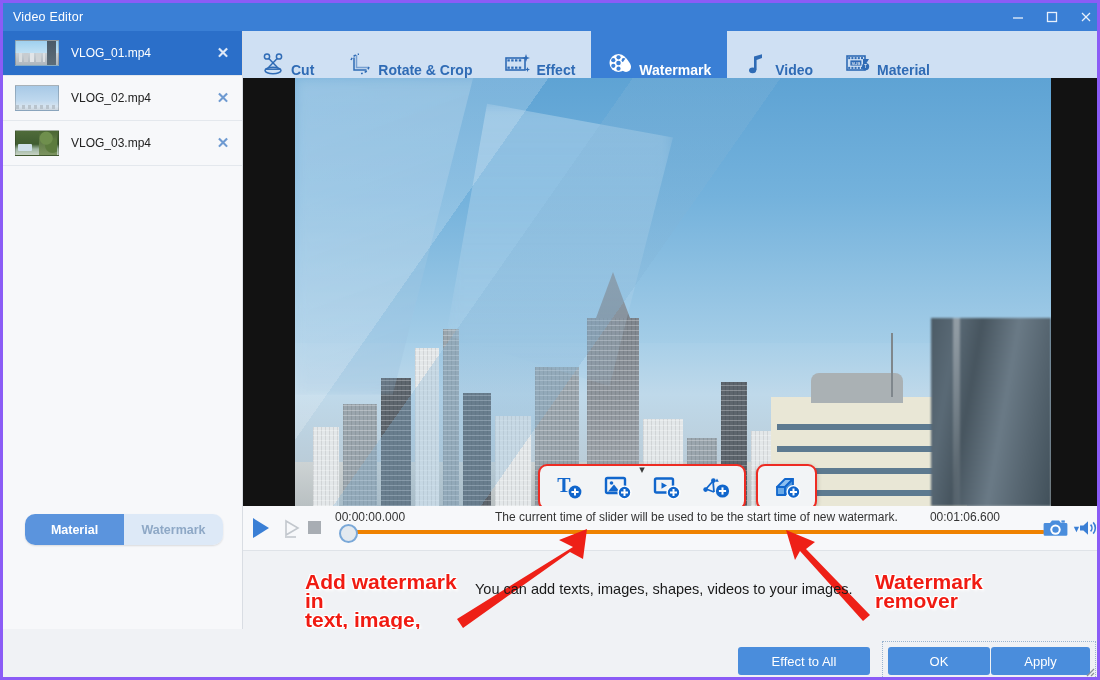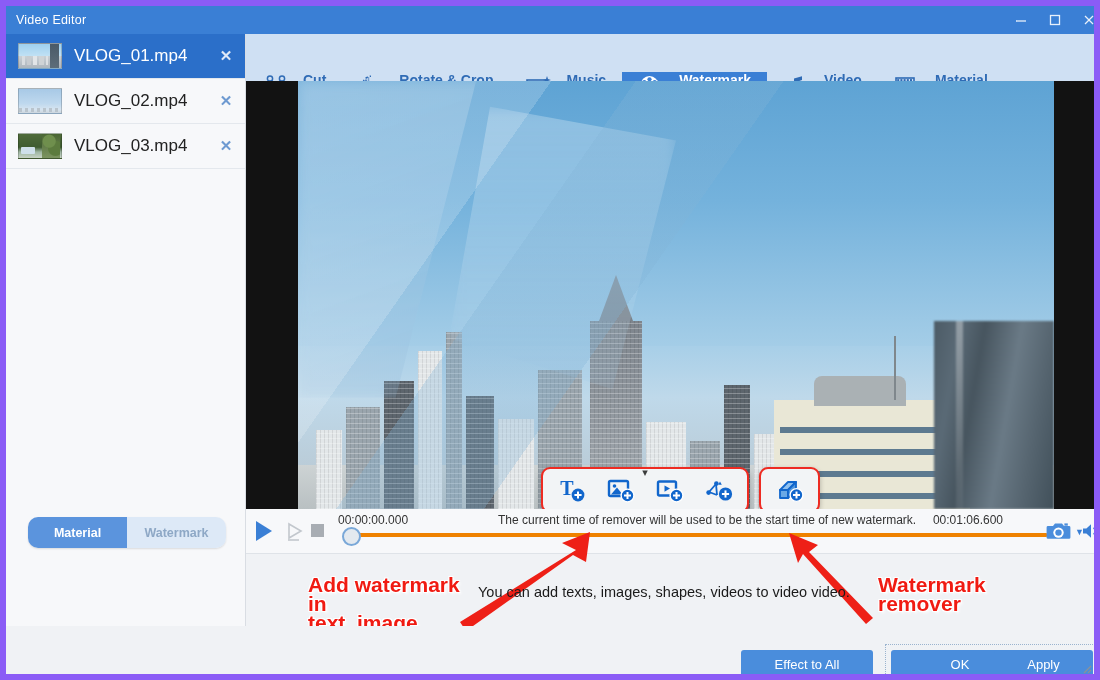--- a/index.html
+++ b/index.html
@@ -6,21 +6,21 @@
     margin: 0; padding: 0;
     width: 1100px; height: 680px;
     overflow: hidden;
     font-family: "Liberation Sans", sans-serif;
     background: #ffffff;
   }
   #app {
     position: relative;
     width: 1100px; height: 680px;
     background: #a16207;
-    border: 6px solid #8b5cf6;
+    border: 3px solid #8b5cf6;
     box-sizing: border-box;
     overflow: hidden;
   }
 
   
   .titlebar {
     position: absolute; top: 0; left: 0;
     width: 1100px; height: 28px;
     background: #3a7fd5;
     display: flex; align-items: center;
@@ -96,21 +96,21 @@
     background:#cfe0ea; border-radius:1px;
   }
   .thumb-green::after {
     content:""; position:absolute; right:1px; top:0; bottom:0; width:18px;
     background: radial-gradient(circle at 40% 30%, #6f8f4d 0 6px, transparent 7px),
                 radial-gradient(circle at 75% 60%, #5c7b3e 0 7px, transparent 8px),
                 linear-gradient(180deg,#4a6633,#7c9460);
   }
   .media-name {
     margin-left: 12px;
-    font-size: 17px;
+    font-size: 12px;
     color: #222;
     flex: 1 1 auto;
     white-space: nowrap;
   }
   .media-close {
     width: 22px; height: 22px;
     display:flex; align-items:center; justify-content:center;
     color:#6e9ad1; font-size:15px; font-weight:700;
     cursor: pointer;
     user-select:none;
@@ -137,24 +137,24 @@
 
   
   .tabbar {
     position: absolute; left: 240px; top: 28px;
     width: 860px; height: 47px;
     background: #cfe0f3;
     display: flex; align-items: stretch;
     box-sizing: border-box;
   }
   .tab {
-    display: flex; align-items: flex-start;
-    gap: 13px;
+    display: flex; align-items: flex-end;
+    gap: 4px;
     padding: 0 16px;
-    cursor: pointer; user-select:none;margin-top:38px;
+    cursor: pointer; user-select:none;
   }
   .tab .tab-label { color:#2f6bb5; font-size:14px; font-weight:bold; }
   .tab.active { background:#3a7fd5; }
   .tab.active .tab-label { color:#ffffff; }
   .tab .ic { width:28px; height:28px; display:flex; align-items:center; justify-content:center; }
 
   
   .preview {
     position: absolute; left: 240px; top: 75px;
     width: 860px; height: 428px;
@@ -352,21 +352,21 @@
   .btn {
     position:absolute; top:644px;
     height:28px; border-radius:3px;
     background:#4a8ddc; color:#fff;
     font-size:13px;
     display:flex; align-items:center; justify-content:center;
     cursor:pointer; user-select:none;
     border:none;
   }
   #btn-apply  { left:735px; width:132px; }
-  #btn-ok     { left:885px; width:102px;padding-left:18px; }
+  #btn-ok     { left:885px; width:102px; }
   #btn-cancel { left:988px; width:99px; }
   .ok-focus-ring {
     position:absolute; left:879px; top:638px; width:214px; height:40px;
     border:1px dotted #9bb4cf; box-sizing:border-box;
   }
   .resize-grip { position:absolute; right:2px; bottom:2px; width:12px; height:12px; }
 </style>
 </head>
 <body>
 
@@ -463,21 +463,21 @@
               <rect x="14.8" y="8.3" width="2.4" height="2.2"></rect>
             <rect x="3.4" y="15.6" width="2.4" height="2.2"></rect>
               <rect x="7.2" y="15.6" width="2.4" height="2.2"></rect>
             <rect x="11" y="15.6" width="2.4" height="2.2"></rect>
               <rect x="14.8" y="15.6" width="2.4" height="2.2"></rect>
           </g>
           <path d="M22 3 l1 3 3 1 -3 1 -1 3 -1 -3 -3 -1 3 -1z" fill="#2f6bb5"></path>
           <path d="M23.5 16 l.7 1.8 1.8 .7 -1.8 .7 -.7 1.8 -.7 -1.8 -1.8 -.7 1.8 -.7z" fill="#2f6bb5"></path>
         </svg>
       </span>
-      <span class="tab-label">Music</span>
+      <span class="tab-label">Effect</span>
     </div>
 
     <div class="tab active">
       <span class="ic">
         <svg width="28" height="26" viewBox="0 0 28 26">
           <circle cx="11.5" cy="12" r="9" fill="#ffffff"></circle>
           <g fill="#3a7fd5">
             <circle cx="11.5" cy="12" r="2.3"></circle>
             <circle cx="11.5" cy="6.3" r="2.1"></circle>
               <circle cx="11.5" cy="17.7" r="2.1"></circle>
@@ -666,21 +666,21 @@
     <div class="play-btn"></div>
     <div class="playback-btn">
       <svg width="22" height="22" viewBox="0 0 22 22">
         <path d="M4 3 L16 10 L4 17 Z" fill="none" stroke="#c2c7cd" stroke-width="1.6"></path>
         <line x1="3" y1="19" x2="14" y2="19" stroke="#c2c7cd" stroke-width="1.6"></line>
       </svg>
     </div>
     <div class="stop-btn"></div>
 
     <span class="time-left">00:00:00.000</span>
-    <span class="hint-text">The current time of remover will be used to be the start time of new watermark.</span>
+    <span class="hint-text">The current time of slider will be used to be the start time of new watermark.</span>
     <span class="time-right">00:01:06.600</span>
 
     <div class="track"></div>
     <div class="track-knob"></div>
 
     <div class="snap-btn">
       <svg width="26" height="24" viewBox="0 0 26 24">
         <path d="M2 7 h5 l2 -2.4 h7 L18 7 h5 a1.4 1.4 0 0 1 1.4 1.4 v10 a1.4 1.4 0 0 1 -1.4 1.4 h-21 A1.4 1.4 0 0 1 .6 18.4 v-10 A1.4 1.4 0 0 1 2 7z" fill="#4a8ddc"></path>
         <circle cx="12.5" cy="13.6" r="5.2" fill="#ffffff"></circle>
         <circle cx="12.5" cy="13.6" r="3.2" fill="#4a8ddc"></circle>
@@ -701,21 +701,21 @@
     <svg class="arrow-svg" viewBox="0 0 860 160">
       <g fill="#ee2017">
         <path d="M214 138 L330 66 L316 59 L344 48 L340 78 L327 71 L220 147 Z"></path>
         <path d="M620 140 L557 70 L552 79 L543 49 L572 61 L563 68 L627 134 Z"></path>
       </g>
     </svg>
 
     <div class="ann" id="ann-left">Add watermark in
 text, image, video
 and shape.</div>
-    <div class="center-note">You can add texts, images, shapes, videos to video video.</div>
+    <div class="center-note">You can add texts, images, shapes, videos to your images.</div>
     <div class="ann" id="ann-right">Watermark
 remover</div>
   </div>
 
   <div class="footer"></div>
   <div class="ok-focus-ring"></div>
   <div class="btn" id="btn-apply">Effect to All</div>
   <div class="btn" id="btn-ok">OK</div>
   <div class="btn" id="btn-cancel">Apply</div>
   <div class="resize-grip">

